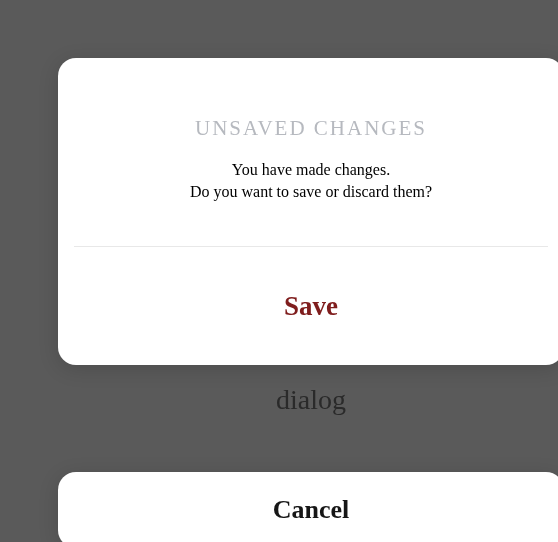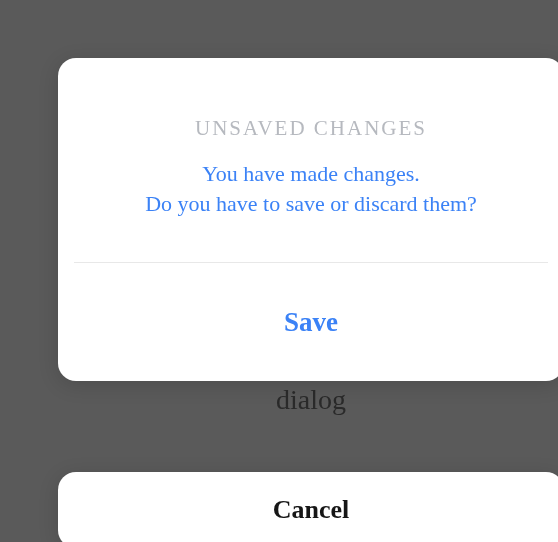--- a/index.html
+++ b/index.html
@@ -42,41 +42,41 @@
       border-bottom: 1px solid #e8e8e8;
     }
     .sheet-title {
       font-size: 21px;
       letter-spacing: 2px;
       color: #b6b9bf;
       font-weight: 500;
       margin-bottom: 18px;
     }
     .sheet-message {
-      font-size: 22px;
+      font-size: 16px;
       line-height: 1.35;
-      color: #3b82f6;
+      color: #000000;
       font-weight: 400;
     }
     .sheet-button {
       height: 86px;
       display: flex;
       align-items: center;
       justify-content: center;
       font-size: 27px;
       font-weight: 600;
       cursor: pointer;
       border-bottom: 1px solid #e8e8e8;
       user-select: none;
     }
     .sheet-button:last-child {
       border-bottom: none;
     }
     .btn-save {
-      color: #3b82f6;
+      color: #7f1d1d;
     }
     .btn-discard {
       color: #c4282c;
     }
     .cancel-sheet {
       position: absolute;
       left: 10px;
       right: 10px;
       bottom: 10px;
       background: #fff;
@@ -96,19 +96,19 @@
 </head>
 <body>
 
 <div class="backdrop-text">dialog</div>
 
 <div class="action-sheet">
   <div class="sheet-header">
     <div class="sheet-title">UNSAVED CHANGES</div>
     <div class="sheet-message">
       <span>You have made changes.</span><br>
-      <span>Do you have to save or discard them?</span>
+      <span>Do you want to save or discard them?</span>
     </div>
   </div>
   <div class="sheet-button btn-save">Save</div>
 </div>
 
 <div class="cancel-sheet">Cancel</div>
 
 </body></html>

